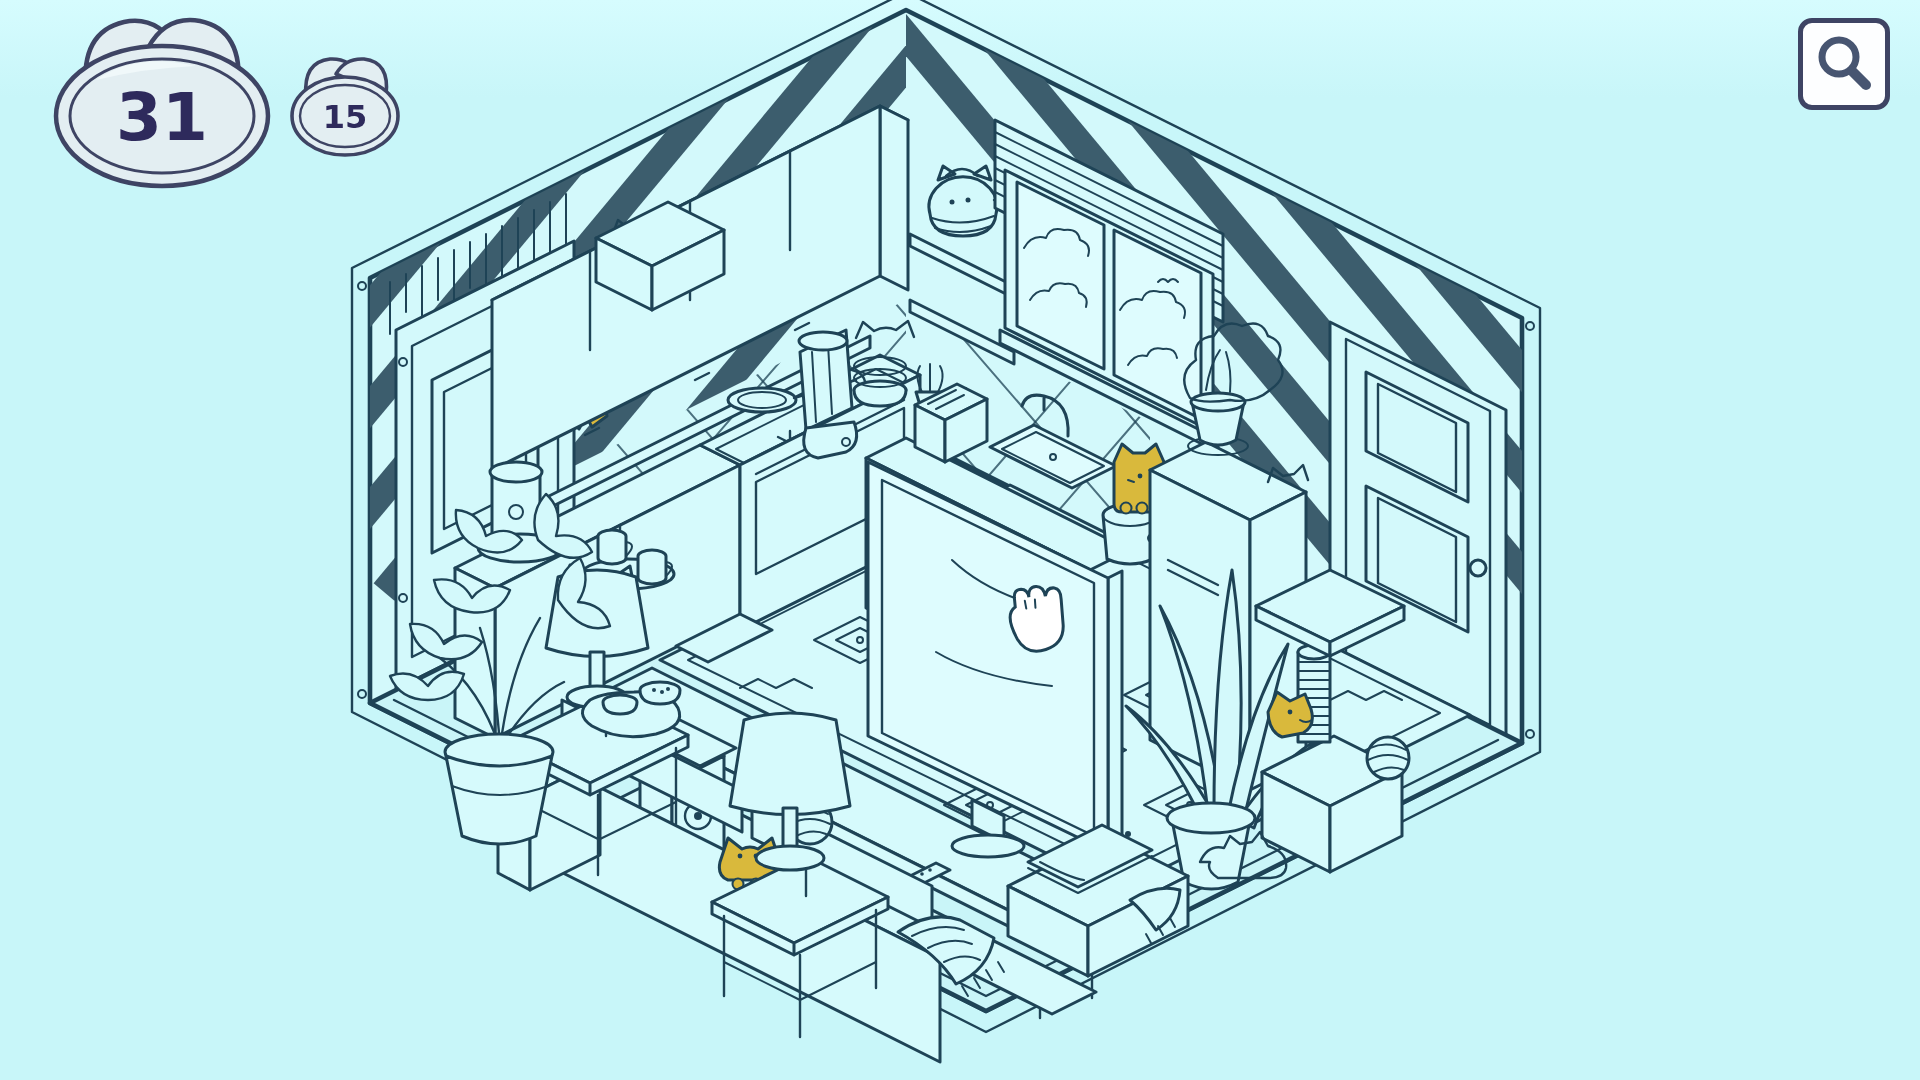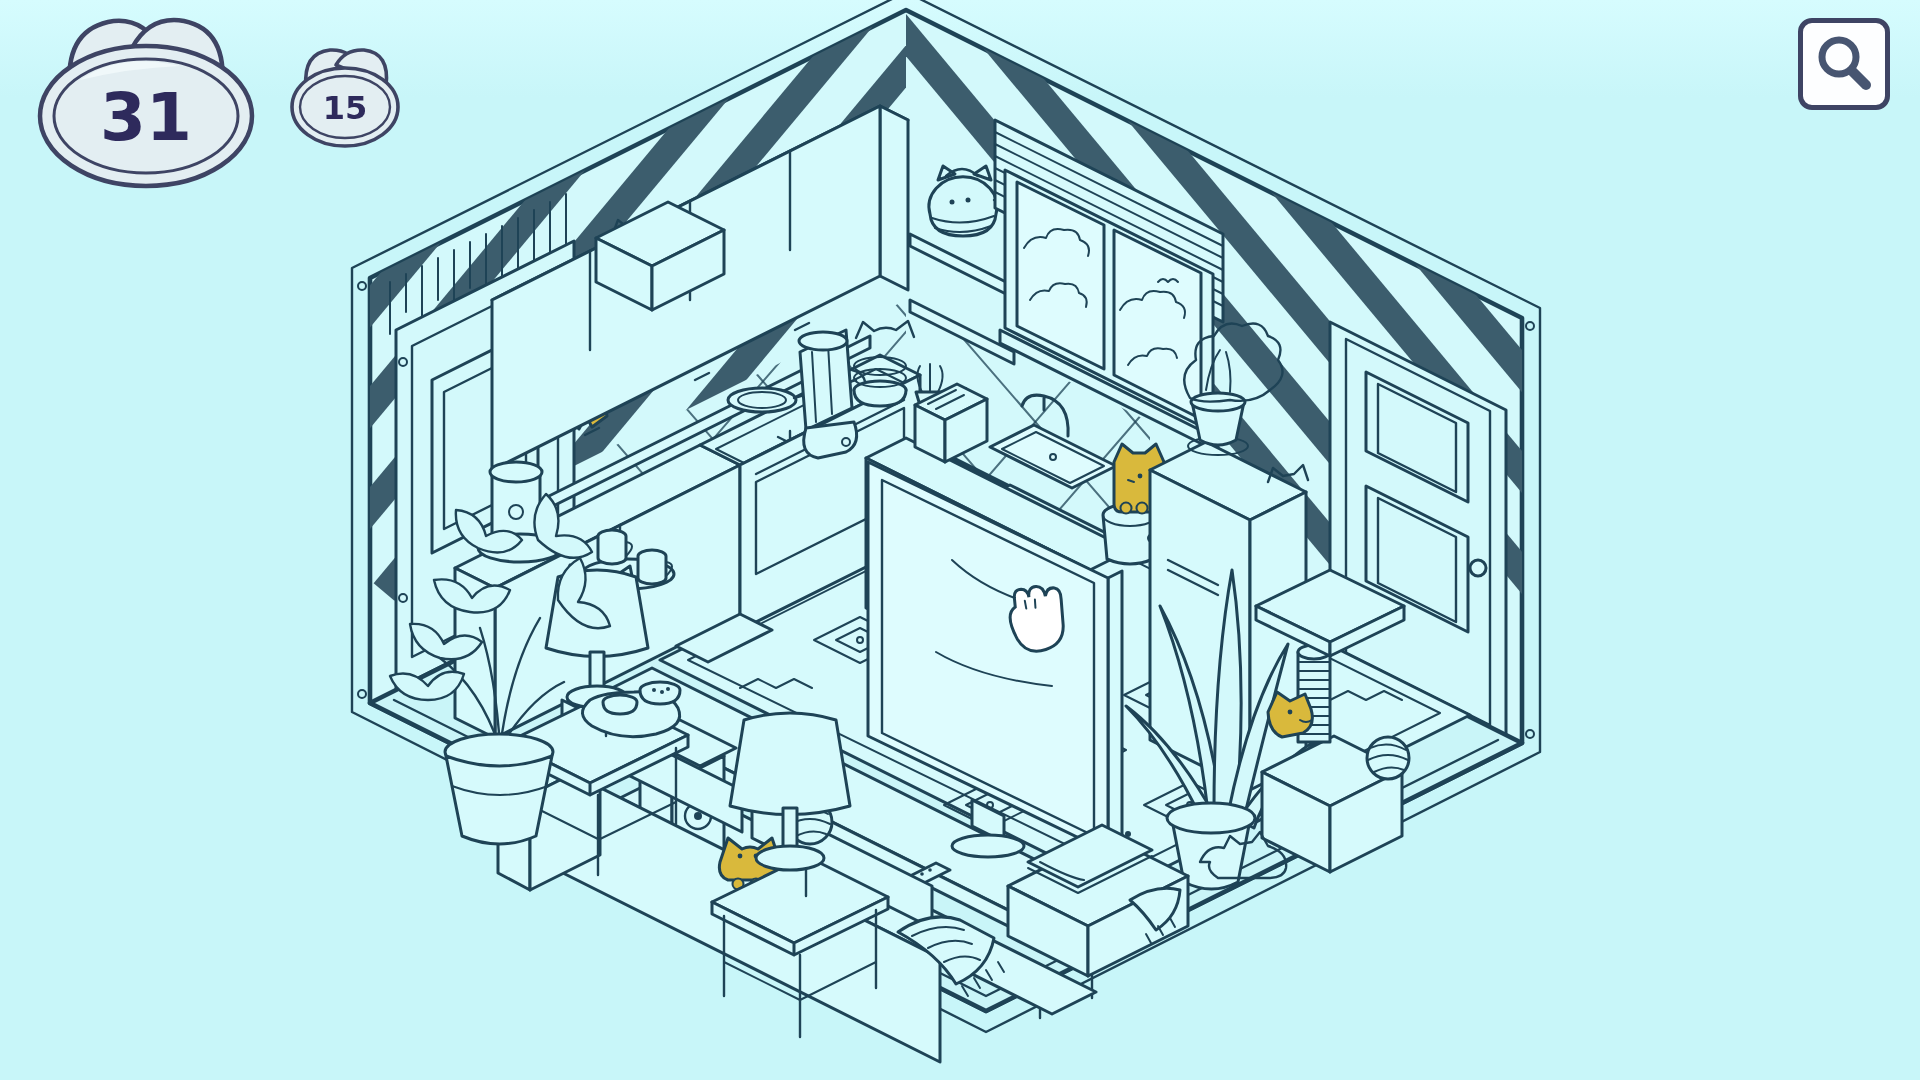--- a/index.html
+++ b/index.html
@@ -473,32 +473,32 @@
     <path class="ln fi" d="M1130,900 q26,-16 50,-10 q-2,26 -24,40 q-12,-18 -26,-30 z"></path>
     <path class="ln thin" d="M1146,934 l5,9 M1158,926 l5,9 M1170,918 l5,9"></path>
   </g>
 
   <g transform="rotate(-18 1030 620)">
     <path d="M1012,634 q-5,-27 8,-31 l2,-9 q2,-8 9,-6 q6,2 5,10 q2,-10 10,-8 q7,2 6,12 q4,-8 11,-5 q6,3 3,13 l-6,25 q-5,18 -24,18 q-20,0 -24,-19 z" fill="#ffffff" stroke="var(--line)" stroke-width="3"></path>
     <path class="ln thin" d="M1031,600 l-1,8 M1041,602 l-2,8"></path>
   </g>
 </svg>
 
-<div class="hud" style="left:10px;top:10px;">
+<div class="hud" style="left:26px;top:10px;">
   <svg width="250" height="182" viewBox="0 0 250 182">
     <path d="M60,82 Q54,22 98,12 Q132,5 152,40 Z" fill="var(--counter-fill)" stroke="var(--counter-outline)" stroke-width="4.5" stroke-linejoin="round"></path>
     <path d="M212,80 Q218,20 174,11 Q140,5 122,38 Z" fill="var(--counter-fill)" stroke="var(--counter-outline)" stroke-width="4.5" stroke-linejoin="round"></path>
     <ellipse cx="136" cy="106" rx="106" ry="70" fill="var(--counter-fill)" stroke="var(--counter-outline)" stroke-width="4.5"></ellipse>
     <ellipse cx="136" cy="106" rx="92" ry="57" fill="none" stroke="var(--counter-outline)" stroke-width="3"></ellipse>
     <path d="M70,70 q40,-28 100,-14 q-50,2 -100,14 z" fill="#f3fafb" opacity=".8"></path>
     <text x="136" y="130" font-size="66" text-anchor="middle" fill="var(--counter-text)">31</text>
   </svg>
 </div>
 
-<div class="hud" style="left:278px;top:43px;">
+<div class="hud" style="left:278px;top:52px;">
   <svg width="136" height="114" viewBox="0 0 136 114">
     <path d="M28,44 Q25,10 52,7 Q72,6 80,23 Z" fill="var(--counter-fill)" stroke="var(--counter-outline)" stroke-width="3.6" stroke-linejoin="round"></path>
     <path d="M108,43 Q112,10 86,7 Q67,6 58,22 Z" fill="var(--counter-fill)" stroke="var(--counter-outline)" stroke-width="3.6" stroke-linejoin="round"></path>
     <ellipse cx="67" cy="64" rx="53" ry="39" fill="var(--counter-fill)" stroke="var(--counter-outline)" stroke-width="3.6"></ellipse>
     <ellipse cx="67" cy="64" rx="45" ry="31" fill="none" stroke="var(--counter-outline)" stroke-width="2.4"></ellipse>
     <text x="67" y="76" font-size="32" text-anchor="middle" fill="var(--counter-text)">15</text>
   </svg>
 </div>
 
 <div class="zoom-btn hud">

